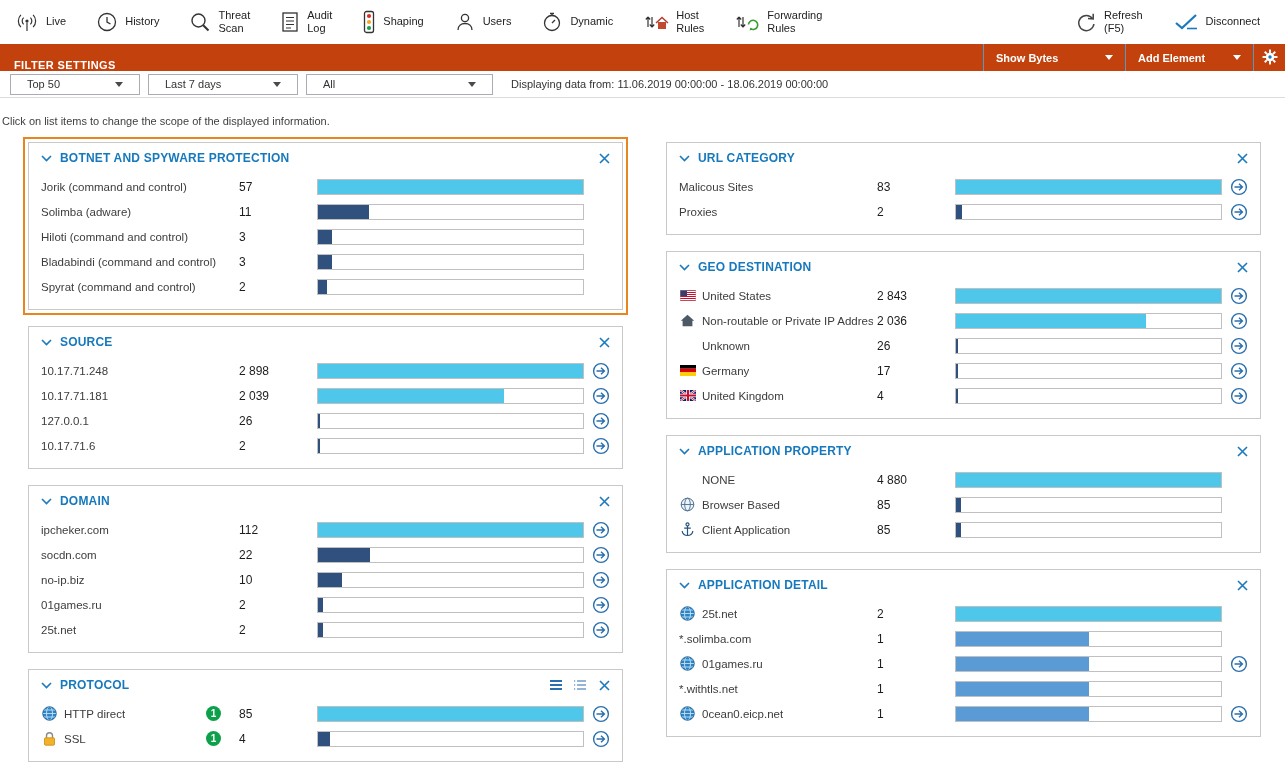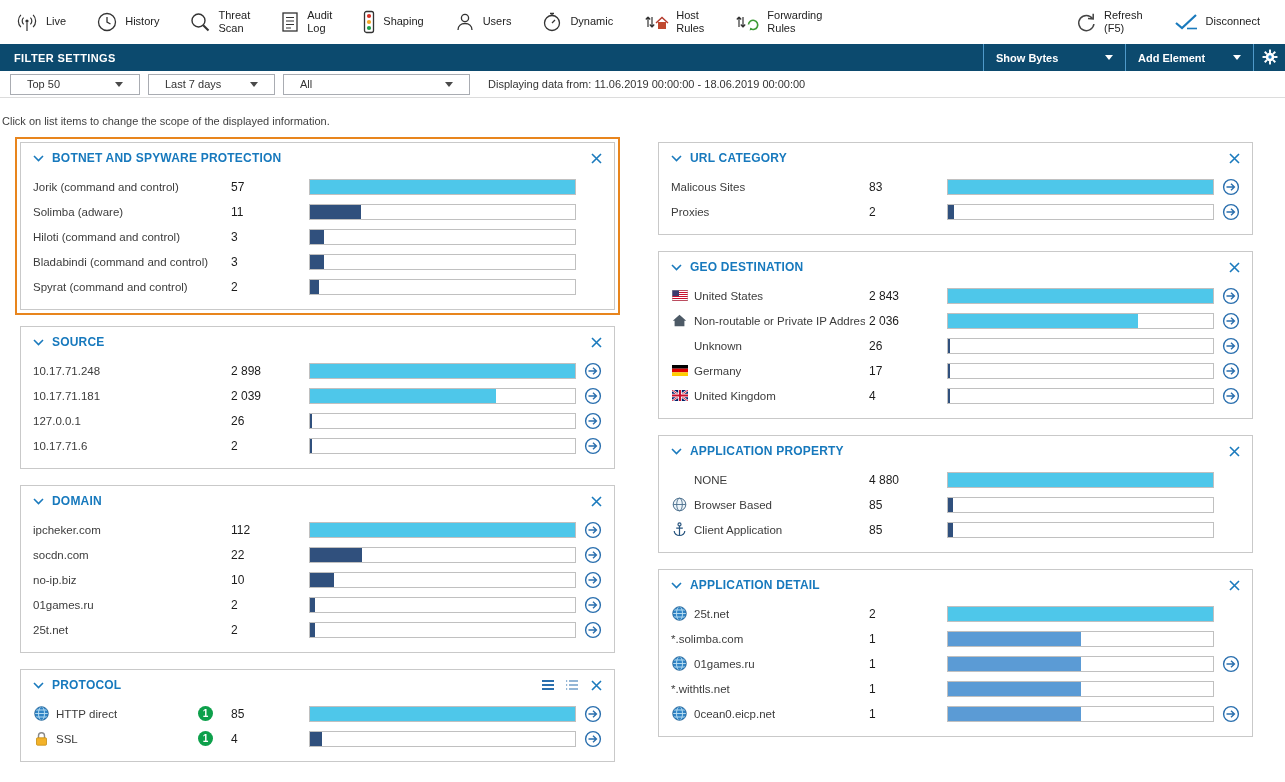--- a/index.html
+++ b/index.html
@@ -9,38 +9,38 @@
     font-family:"Liberation Sans", sans-serif; font-size:11px; color:#333;
   }
   
   .toolbar { height:44px; display:flex; align-items:stretch; background:#fff; padding-right:10px; }
   .tool-item { display:flex; align-items:center; gap:7px; padding:0 15px; cursor:pointer; color:#222; white-space:nowrap; }
   .tool-item.active { background:linear-gradient(#f8f8f8,#e2e2e2); border:1px solid #aeaeae; border-left:3px solid #e8851d; padding:0 20px 0 10px; }
   .push-right { margin-left:auto; }
   .tlabel { line-height:1.2; font-size:11px; }
   .ticon { display:flex; align-items:center; }
   
-  .fsbar { height:27px; background:#0c4a6e; display:flex; align-items:center; color:#fff; }
+  .fsbar { height:27px; background:#c2410c; display:flex; align-items:flex-end; color:#fff; }
   .fs-title { font-weight:bold; font-size:11px; letter-spacing:.4px; padding:0 14px; }
   .fs-right { margin-left:auto; display:flex; height:100%; align-items:stretch; }
   .fs-btn { display:flex; align-items:center; padding:0 12px; border-left:1px solid #4f9aca; font-size:11px; font-weight:bold; cursor:pointer; }
   .fs-btn.show-bytes { width:142px; justify-content:space-between; }
   .fs-btn.add-element { width:128px; justify-content:space-between; }
   .fs-gear { width:32px; border-left:1px solid #4f9aca; display:flex; align-items:center; justify-content:center; cursor:pointer; }
   .caret { width:0; height:0; border-left:4px solid transparent; border-right:4px solid transparent; }
   .caret-w { border-top:5px solid #fff; }
   .caret-g { border-top:5px solid #4a4a4a; }
   
   .filter-row { height:27px; display:flex; align-items:center; padding-left:10px; gap:8px; border-bottom:1px solid #dcdcdc; }
   .dd { height:21px; border:1px solid #a9acb2; background:#fff; display:flex; align-items:center; justify-content:space-between; padding:0 16px; cursor:pointer; }
-  .dd.top { width:130px; } .dd.period { width:127px; } .dd.scope { width:187px; }
+  .dd.top { width:130px; } .dd.period { width:150px; } .dd.scope { width:187px; }
   .display-info { margin-left:10px; color:#333; }
   .hint { padding:17px 0 13px 2px; color:#3f3f3f; }
   
-  .content { display:flex; gap:43px; padding:2px 22px 0 20px; }
+  .content { display:flex; gap:43px; padding:2px 22px 0 28px; }
   .col { width:595px; flex:none; }
   .panel { border:1px solid #c9c9c9; background:#fff; margin-bottom:16px; }
   .panel-header { display:flex; align-items:center; padding:8px 12px 3px; }
   .chev { margin-right:8px; display:flex; cursor:pointer; }
   .panel-title { font-size:12px; font-weight:bold; color:#1779bd; letter-spacing:.2px; }
   .spacer { flex:1; }
   .hicon { margin-left:10px; display:flex; cursor:pointer; }
   .close { margin-left:12px; display:flex; cursor:pointer; }
   .panel-body { padding:6px 12px 10px; }
   .hl-wrap { border:2px solid #e8851d; padding:3px; margin:-5px -5px 11px -5px; }

